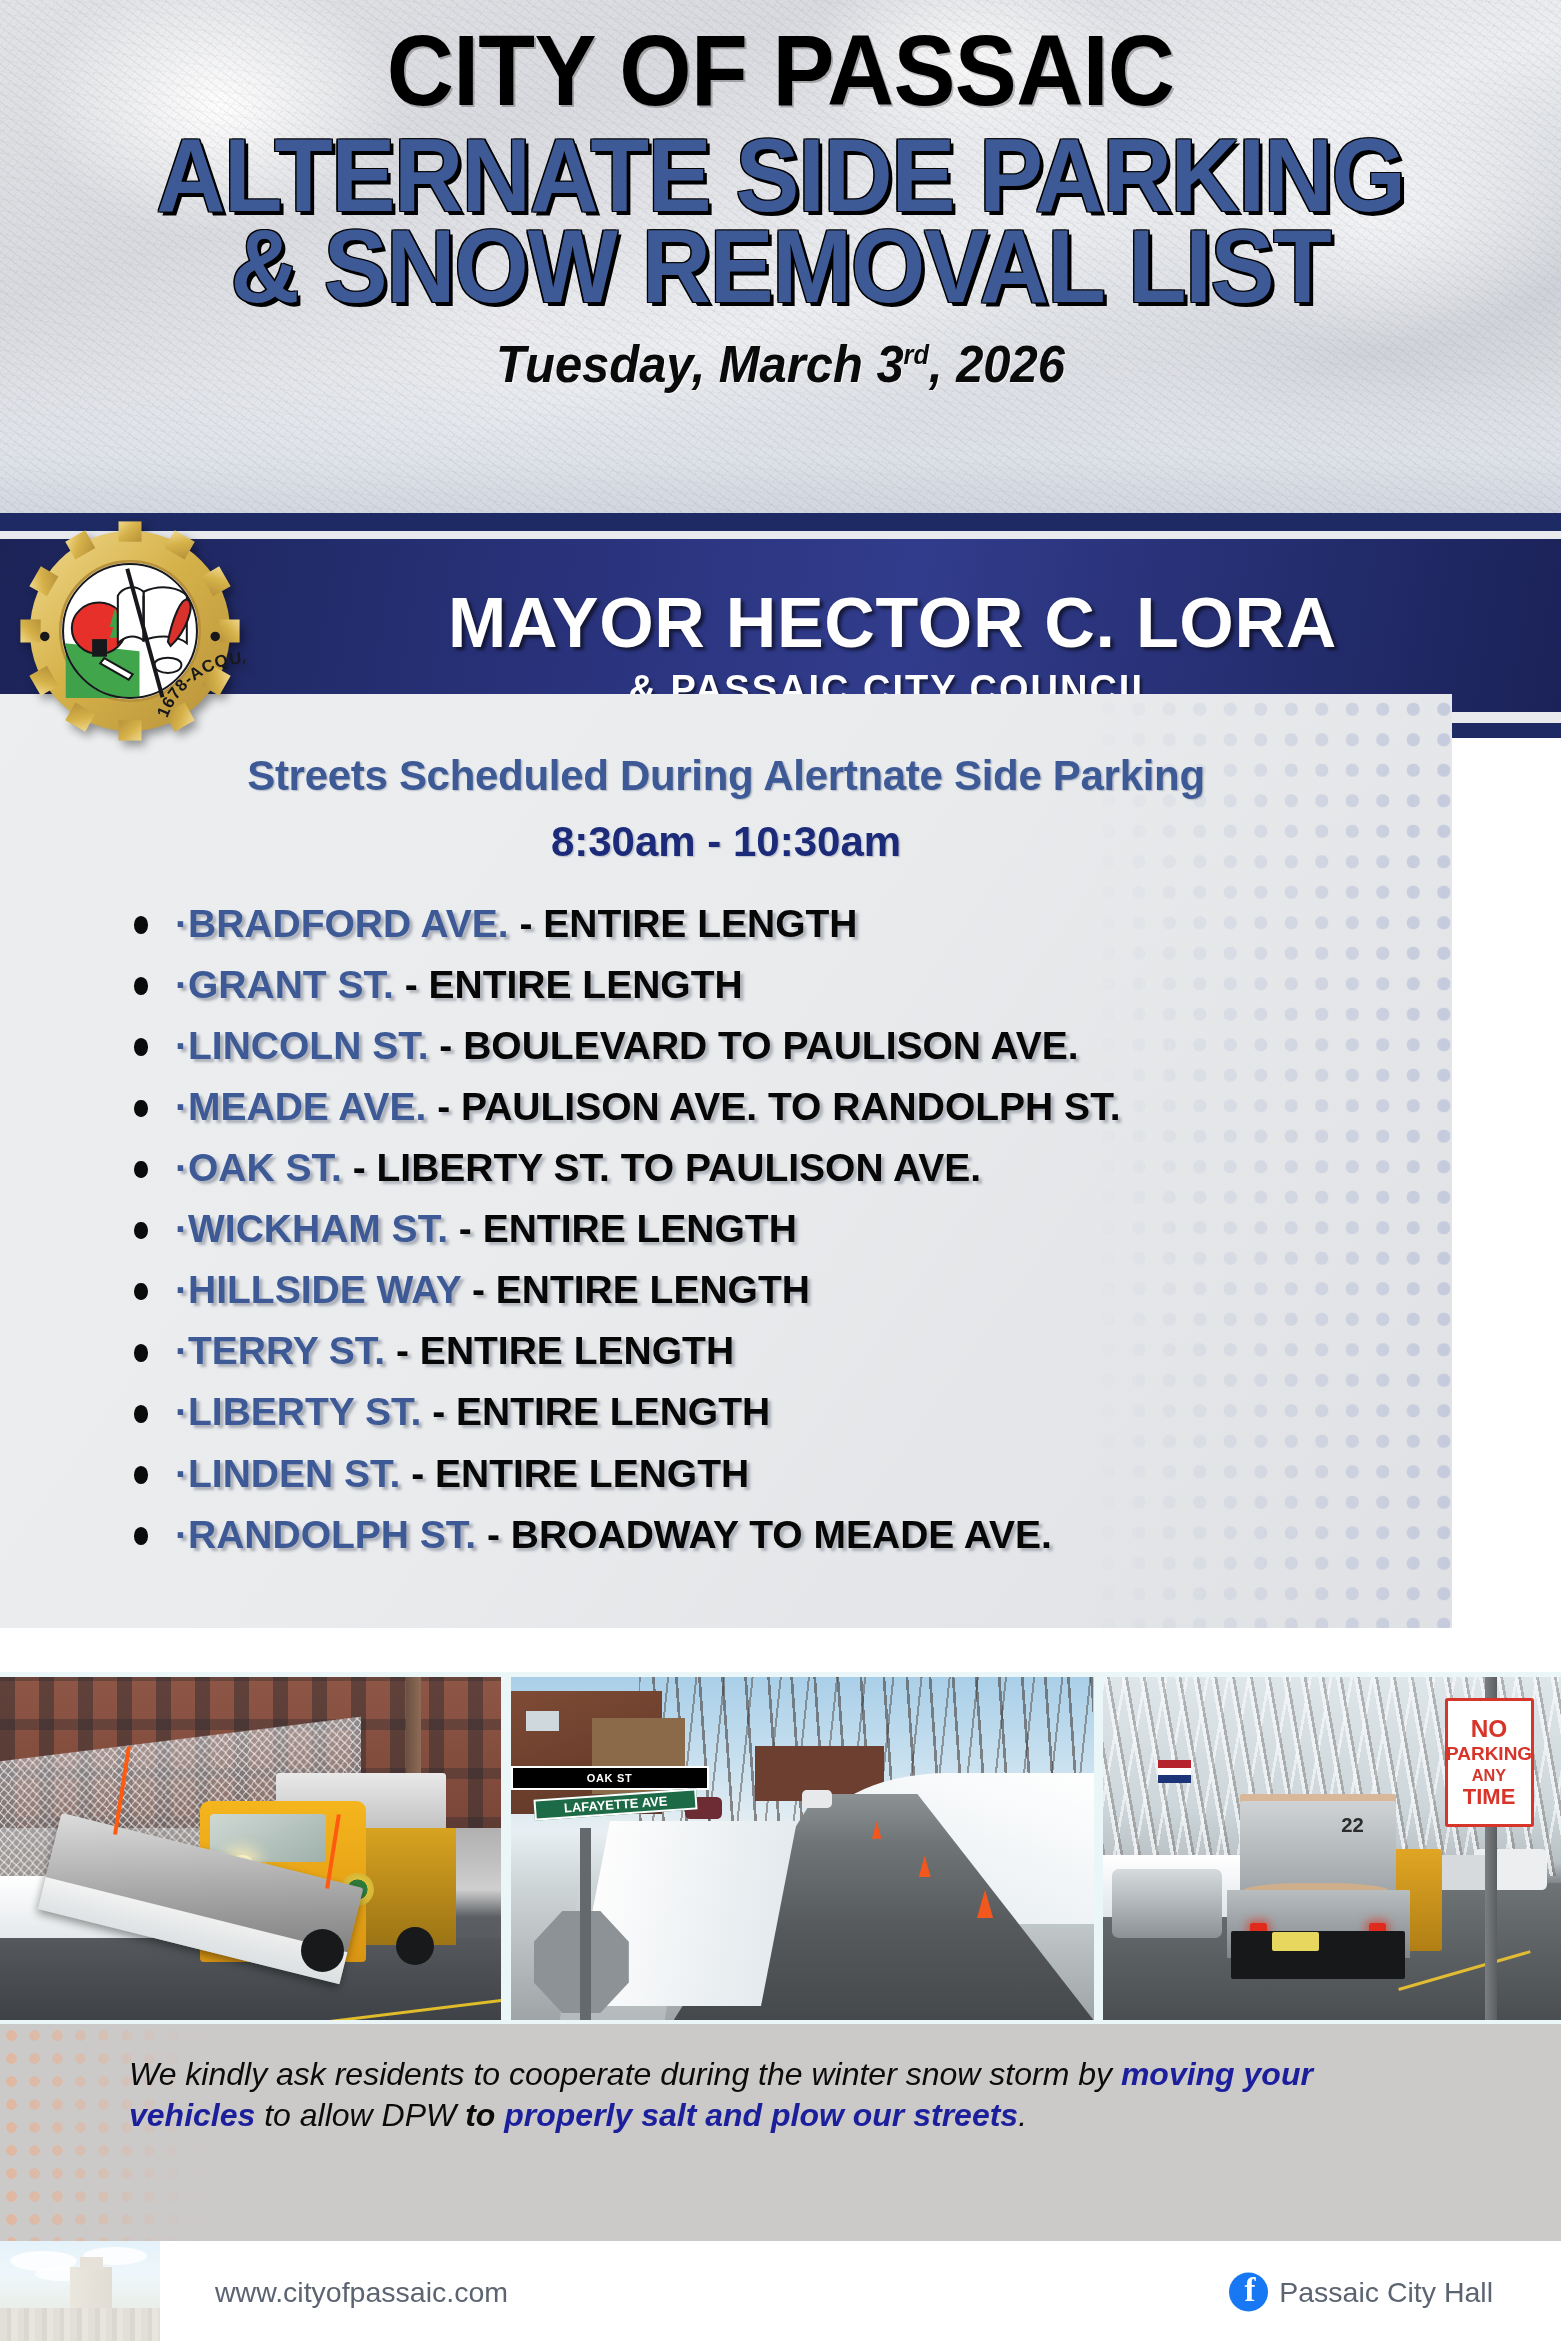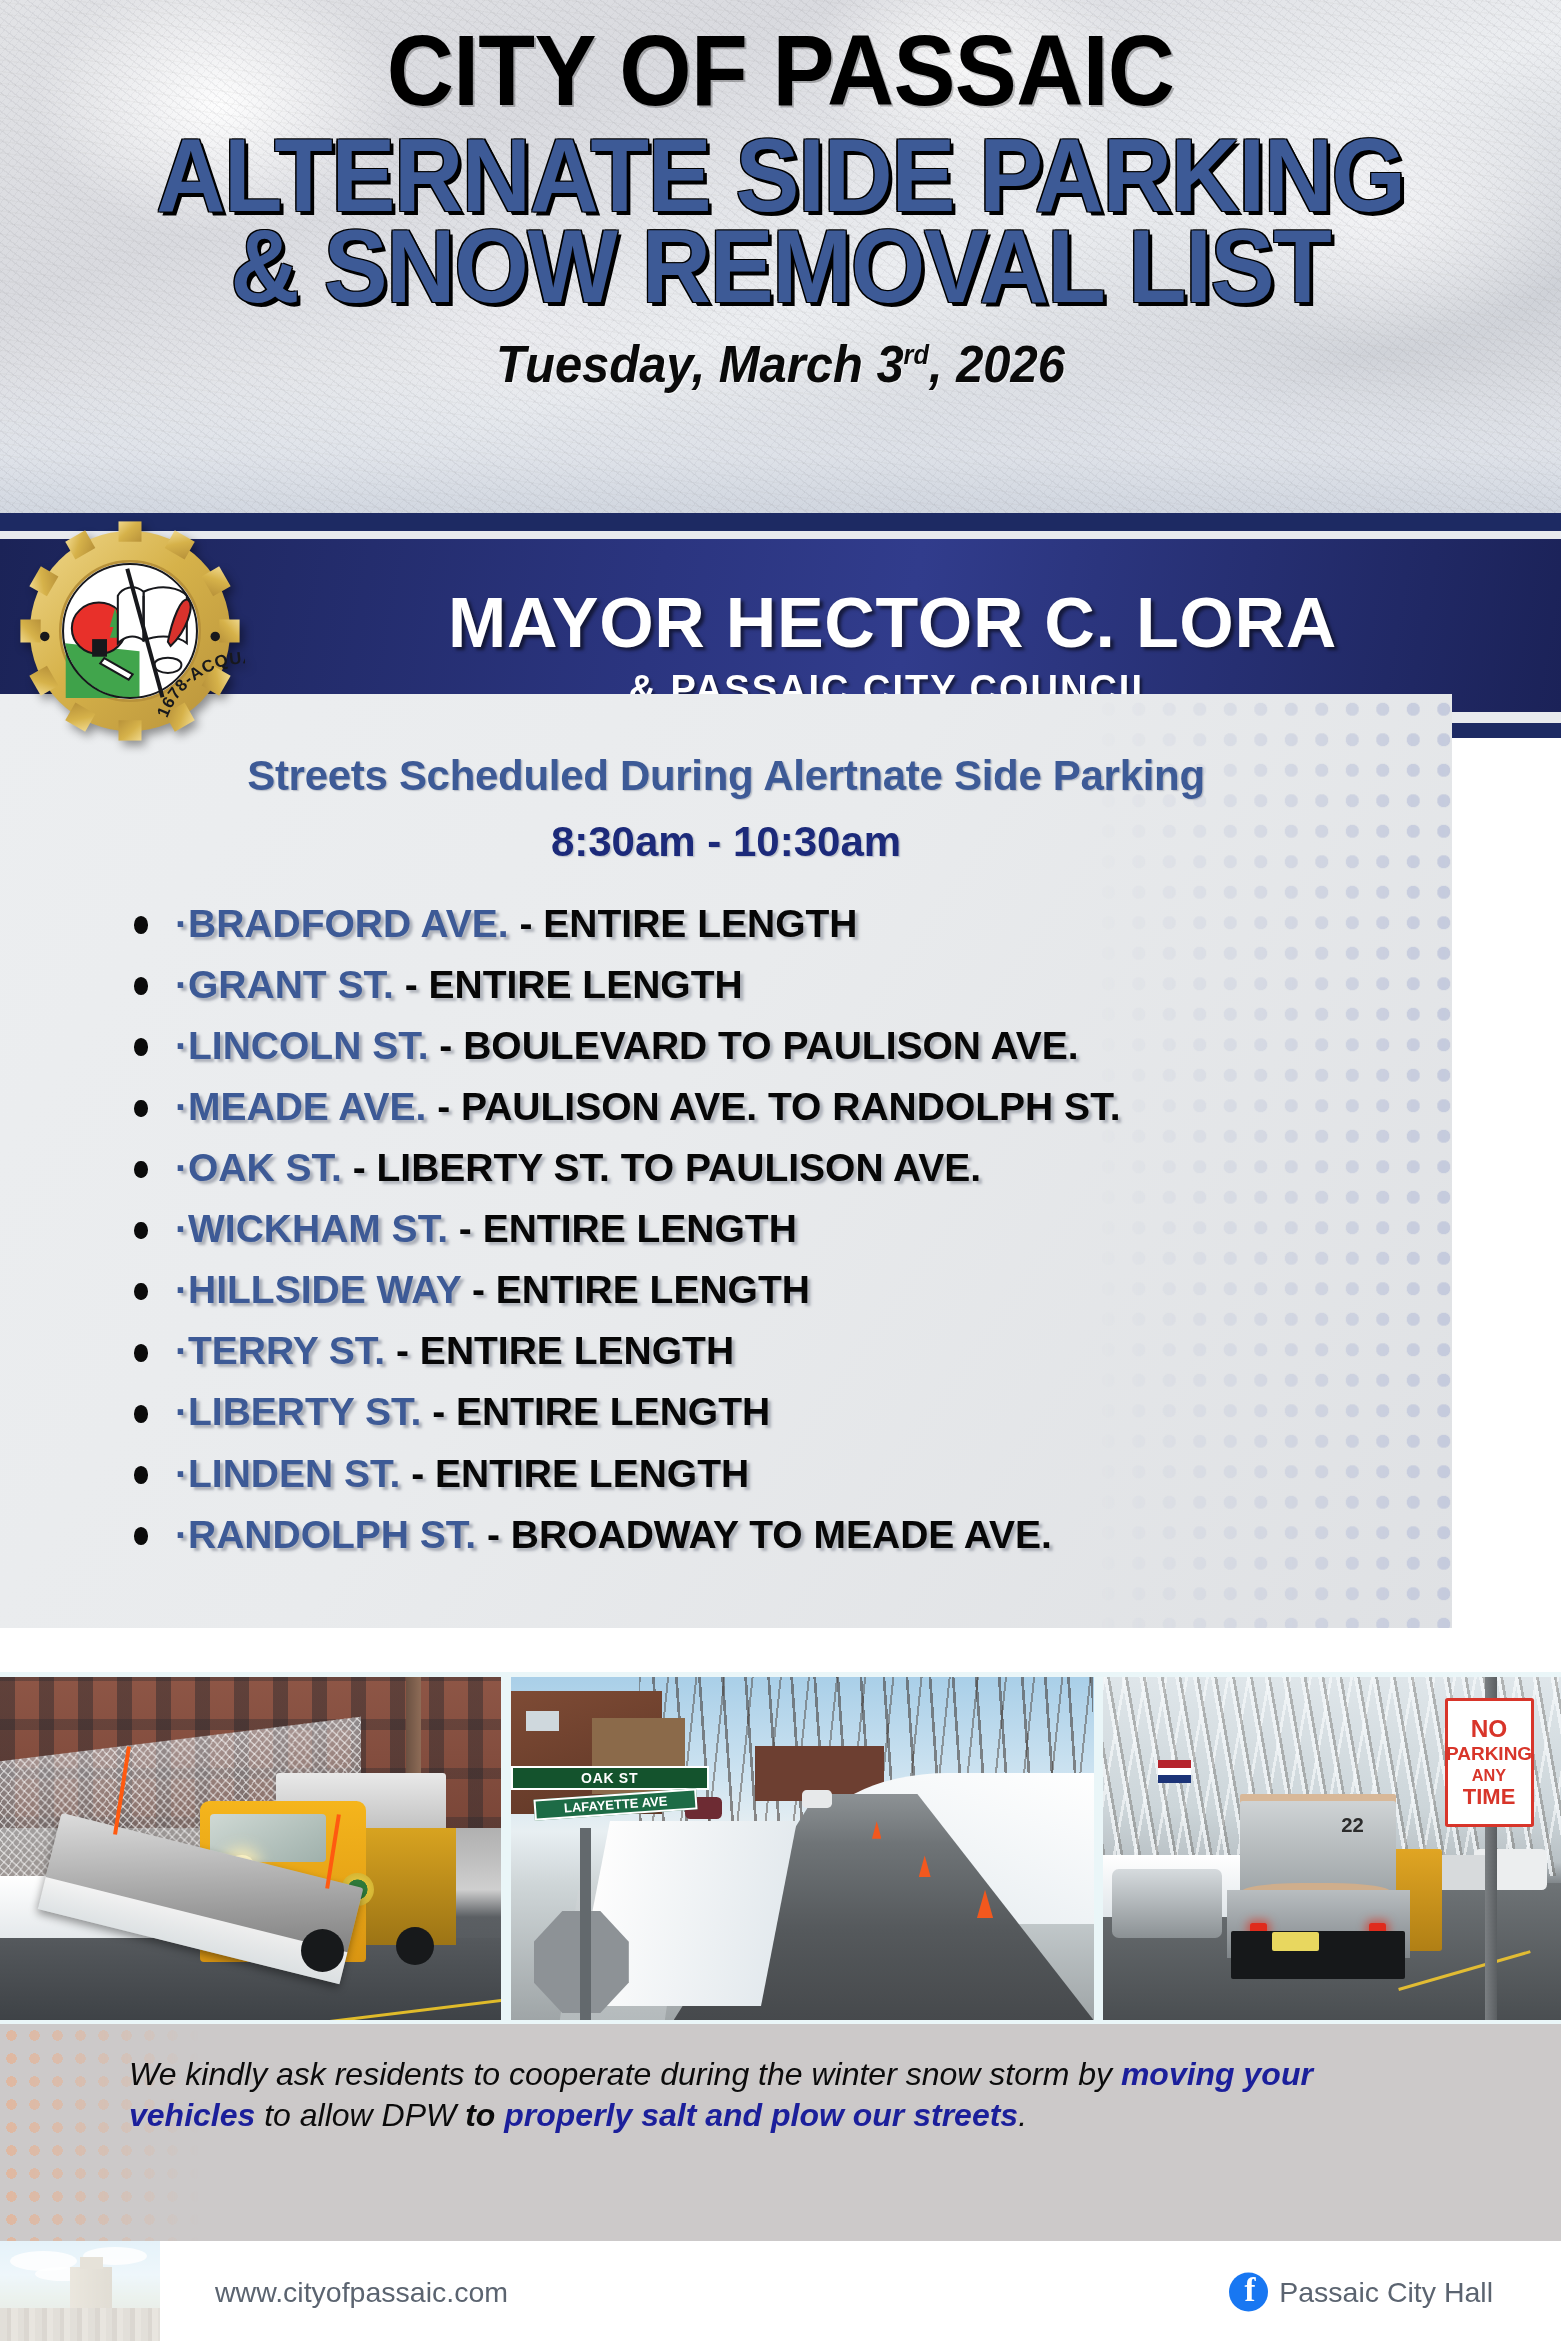--- a/index.html
+++ b/index.html
@@ -184,21 +184,21 @@
   .p2-snowL{position:absolute;left:14%;top:42%;width:32%;height:54%;background:linear-gradient(to right,#fdfdfd,#e4eaee);transform:skewX(-11deg);}
   .p2-road{position:absolute;left:28%;top:34%;width:72%;height:66%;background:linear-gradient(to bottom,#8d9295 0%,#6f7477 22%,#55595c 60%,#46494c 100%);clip-path:polygon(34% 0, 58% 0, 100% 100%, 0 100%);}
   .p2-walk{position:absolute;left:10%;bottom:0;width:18%;height:38%;background:linear-gradient(to bottom,#cfd4d6,#b4babc);transform:skewX(-8deg);}
   .p2-cone1{position:absolute;left:62%;top:42%;width:9.5px;height:17.6px;background:#f2581e;clip-path:polygon(50% 0,100% 100%,0 100%);}
   .p2-cone2{position:absolute;left:70%;top:52%;width:12.2px;height:22px;background:#f2581e;clip-path:polygon(50% 0,100% 100%,0 100%);}
   .p2-cone3{position:absolute;left:80%;top:62%;width:16.3px;height:28.5px;background:#f2581e;clip-path:polygon(50% 0,100% 100%,0 100%);}
   .p2-car{position:absolute;left:30%;top:35%;width:37px;height:22px;background:#6d2b33;border-radius:5.4px;}
   .p2-car2{position:absolute;left:50%;top:33%;width:30px;height:17.6px;background:#e7e9ea;border-radius:4.7px;}
   .p2-stop{position:absolute;left:4%;bottom:2%;width:95px;height:102px;background:#8d9296;clip-path:polygon(30% 0,70% 0,100% 30%,100% 70%,70% 100%,30% 100%,0 70%,0 30%);}
   .p2-post{position:absolute;left:12%;bottom:0;width:11px;height:56%;background:#63696d;}
-  .p2-sign1{position:absolute;left:0;top:26%;width:34%;height:7%;background:#14532d;border:2px solid #fff;display:flex;align-items:center;justify-content:center;color:#fff;font-weight:700;font-size:14px;font-family:"Liberation Sans",sans-serif;letter-spacing:0.7px;overflow:hidden;}
+  .p2-sign1{position:absolute;left:0;top:26%;width:34%;height:7%;background:#000000;border:2px solid #fff;display:flex;align-items:center;justify-content:center;color:#fff;font-weight:700;font-size:11px;font-family:"Liberation Sans",sans-serif;letter-spacing:0.7px;overflow:hidden;}
   .p2-sign2{position:absolute;left:4%;top:34%;width:28%;height:6%;background:#1d6b46;border:2px solid #fff;display:flex;align-items:center;justify-content:center;color:#fff;font-weight:700;font-size:13px;font-family:"Liberation Sans",sans-serif;transform:rotate(-4deg);overflow:hidden;}
 
   
   .p3-sky{position:absolute;inset:0;background:linear-gradient(to bottom,#dfe6ea 0%,#cdd6da 38%,#b9c1c5 54%,#6f7478 62%,#55595d 100%);}
   .p3-trees{position:absolute;left:0;top:0;width:100%;height:58%;
     background:repeating-linear-gradient(80deg, rgba(245,248,250,.75) 0 3.4px, rgba(90,86,80,.35) 3.4px 6.1px, rgba(0,0,0,0) 6.1px 17.6px),
                repeating-linear-gradient(100deg, rgba(250,252,253,.6) 0 2.7px, rgba(0,0,0,0) 2.7px 20.3px);}
   .p3-road{position:absolute;left:0;bottom:0;width:100%;height:40%;background:linear-gradient(to bottom,#6e7376,#4a4e51);}
   .p3-yline{position:absolute;right:6%;bottom:14%;width:30%;height:3.4px;background:#e2bc33;transform:rotate(-16deg);}
   .p3-snow{position:absolute;left:0;top:52%;width:40%;height:18%;background:linear-gradient(to bottom,#fff,#e0e6ea);}

